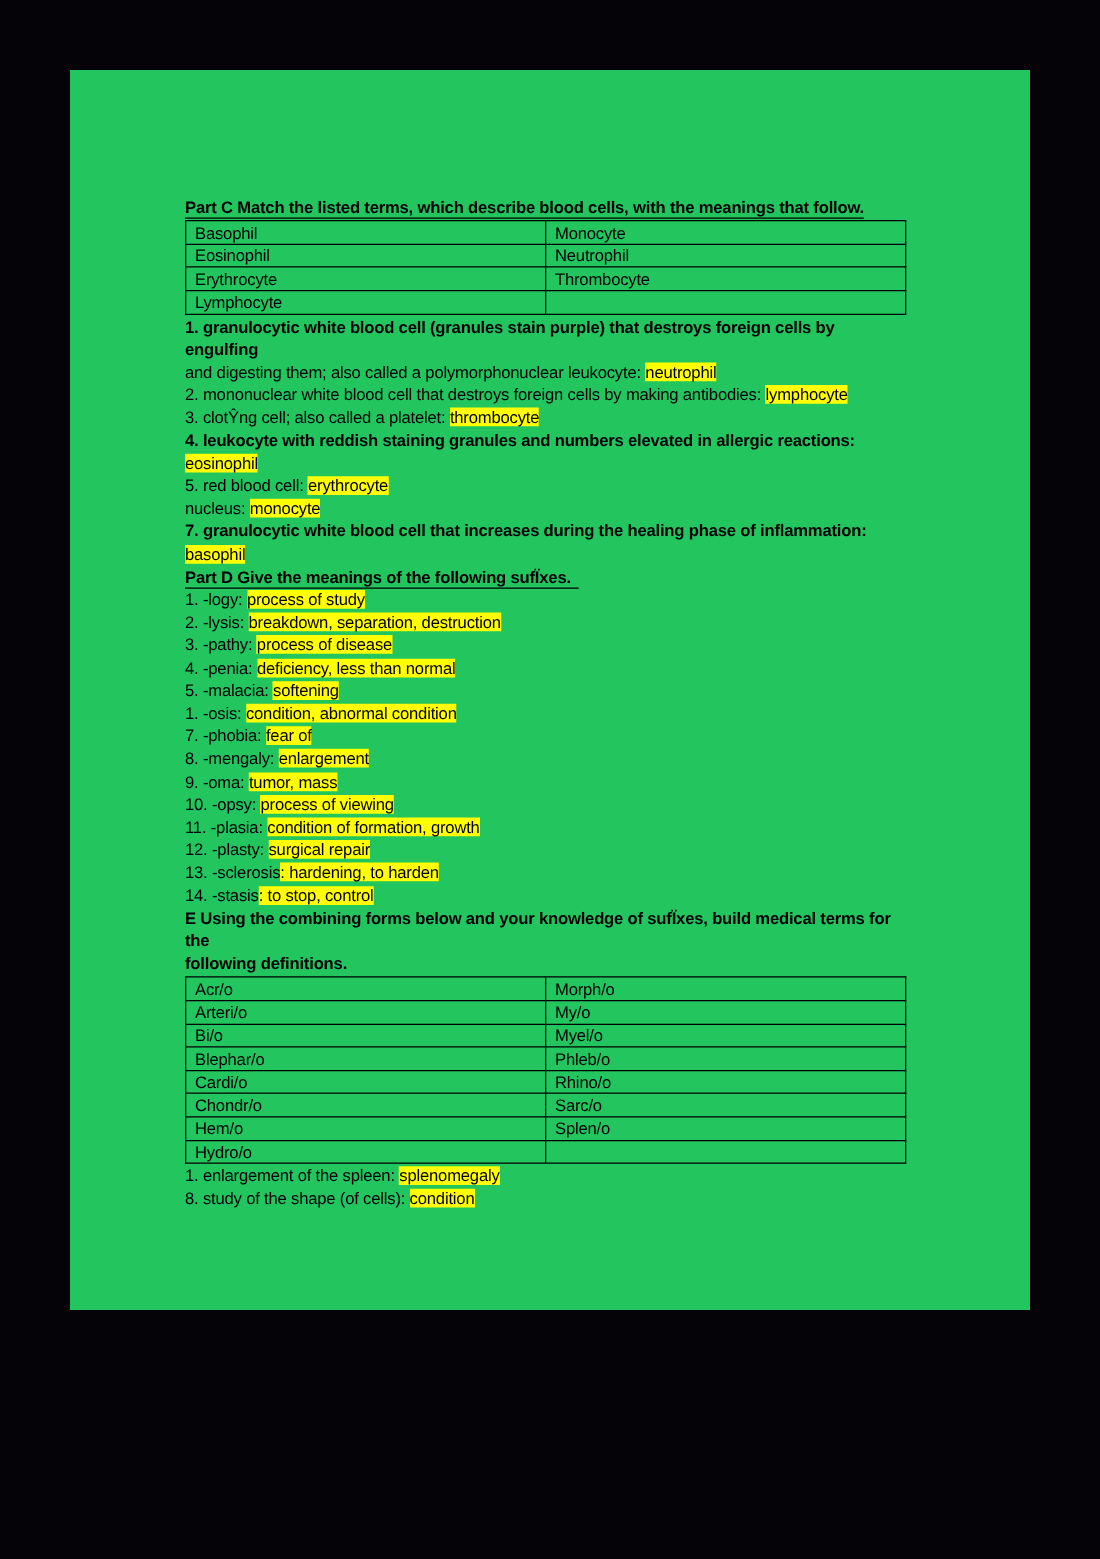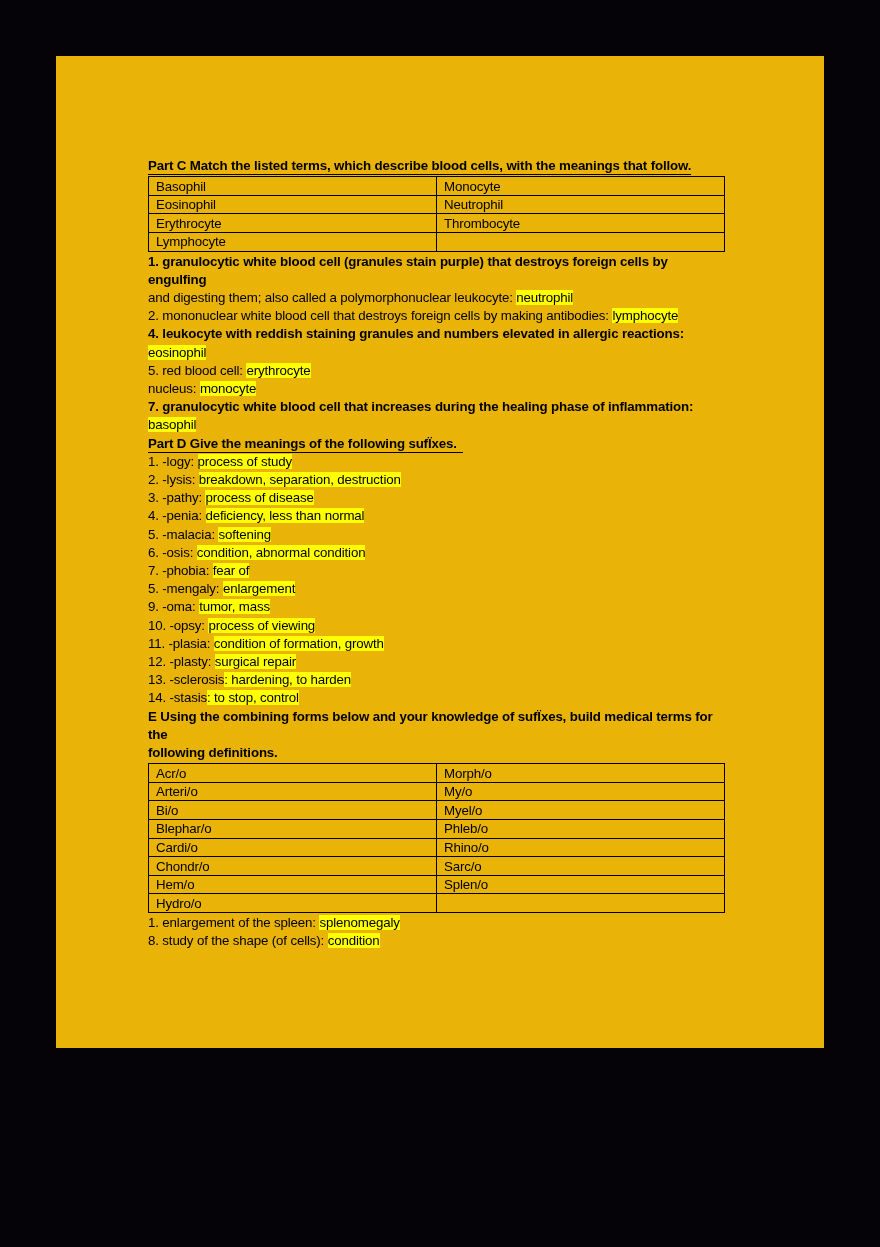--- a/index.html
+++ b/index.html
@@ -1,21 +1,21 @@
 <!DOCTYPE html>
 <html><head>
 <meta charset="utf-8">
 <style>
   html, body { margin:0; padding:0; }
   body {
     width:880px; height:1247px; background:#050307; position:relative; overflow:hidden;
     font-family: "Liberation Sans", "DejaVu Sans", sans-serif;
   }
   .page {
-    position:absolute; left:56px; top:56px; width:768px; height:992px; background:#eab308;
+    position:absolute; left:56px; top:56px; width:768px; height:992px; background:#22c55e;
   }
   .content {
     position:absolute; left:92px; top:101px; width:580px;
     font-size:13.3px; color:#000; line-height:18.2px; letter-spacing:-0.15px;
   }
   .heading { font-weight:bold; display:inline-block; border-bottom:1px solid #000; line-height:17px; }
   .hl { background:#ffff00; }
   table.terms {
     border-collapse:collapse; width:577px; margin:1px 0 1px 0; table-layout:fixed;
   }
@@ -54,20 +54,23 @@
       </table>
 
     <div>
       <span class="line">1. granulocytic white blood cell (granules stain purple) that destroys foreign cells by engulfing</span>
       <span>and digesting them; also called a polymorphonuclear leukocyte: </span><span class="hl">neutrophil</span>
     </div>
     <div>
       <span>2. mononuclear white blood cell that destroys foreign cells by making antibodies: </span><span class="hl">lymphocyte</span>
     </div>
     <div>
+      <span>3. clotŶng cell; also called a platelet: </span><span class="hl">thrombocyte</span>
+    </div>
+    <div>
       <span class="line">4. leukocyte with reddish staining granules and numbers elevated in allergic reactions:</span>
       <span class="hl">eosinophil</span>
     </div>
     <div>
       <span>5. red blood cell: </span><span class="hl">erythrocyte</span>
     </div>
     <div>
       <span>nucleus: </span><span class="hl">monocyte</span>
     </div>
     <div>
@@ -75,23 +78,23 @@
       <span class="hl">basophil</span>
     </div>
 
     
     <div class="heading" style="padding-right:6px;">Part D Give the meanings of the following sufÏxes.</div>
     <div><span>1. -logy: </span><span class="hl">process of study</span></div>
     <div><span>2. -lysis: </span><span class="hl">breakdown, separation, destruction</span></div>
     <div><span>3. -pathy: </span><span class="hl">process of disease</span></div>
     <div><span>4. -penia: </span><span class="hl">deficiency, less than normal</span></div>
     <div><span>5. -malacia: </span><span class="hl">softening</span></div>
-    <div><span>6. -osis: </span><span class="hl">condition, abnormal condition</span></div>
+    <div><span>1. -osis: </span><span class="hl">condition, abnormal condition</span></div>
     <div><span>7. -phobia: </span><span class="hl">fear of</span></div>
-    <div><span>5. -mengaly: </span><span class="hl">enlargement</span></div>
+    <div><span>8. -mengaly: </span><span class="hl">enlargement</span></div>
     <div><span>9. -oma: </span><span class="hl">tumor, mass</span></div>
     <div><span>10. -opsy: </span><span class="hl">process of viewing</span></div>
     <div><span>11. -plasia: </span><span class="hl">condition of formation, growth</span></div>
     <div><span>12. -plasty: </span><span class="hl">surgical repair</span></div>
     <div><span>13. -sclerosis</span><span class="hl">: hardening, to harden</span></div>
     <div><span>14. -stasis</span><span class="hl">: to stop, control</span></div>
 
     
     <div>
       <span class="line">E Using the combining forms below and your knowledge of sufÏxes, build medical terms for the</span>

